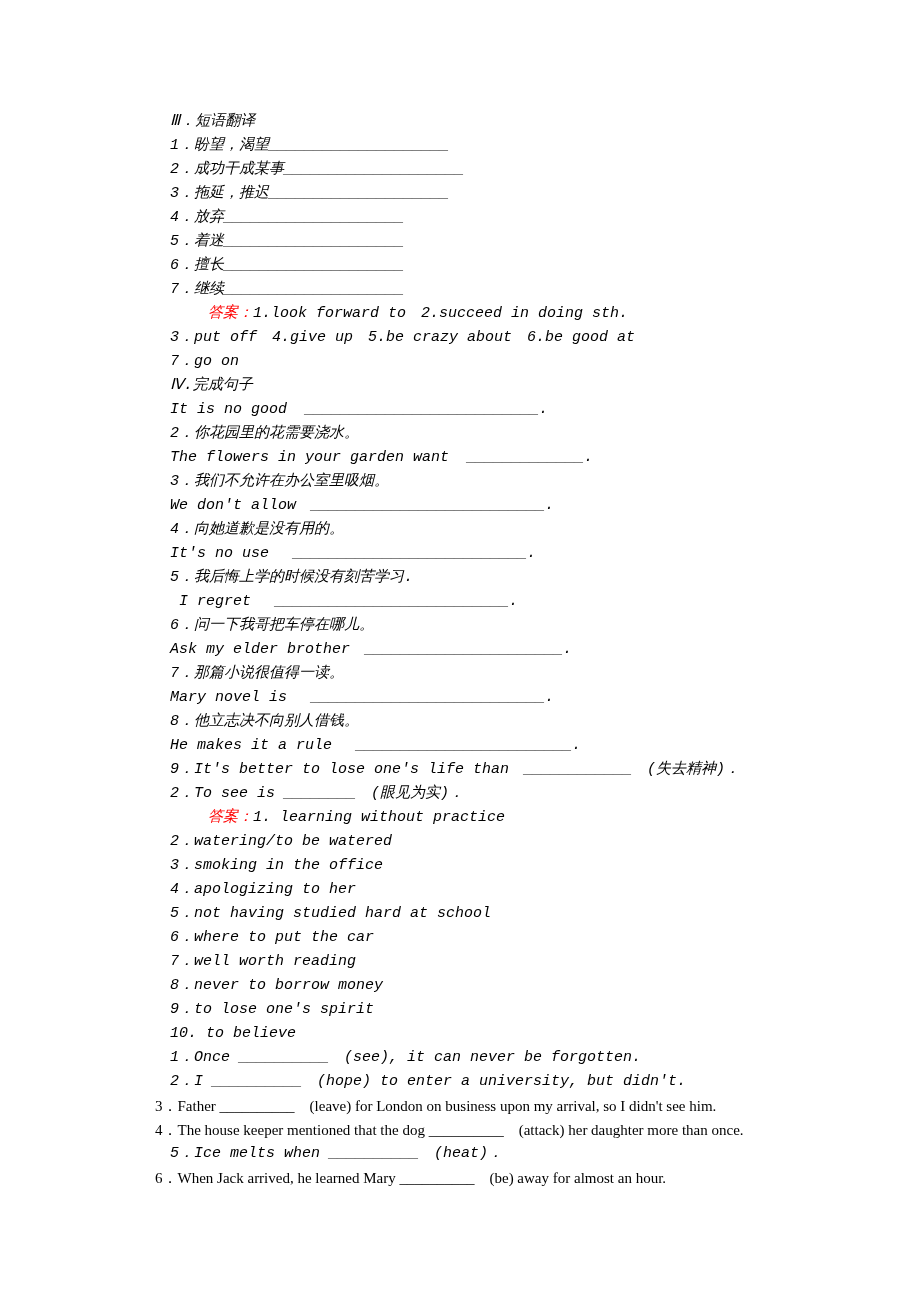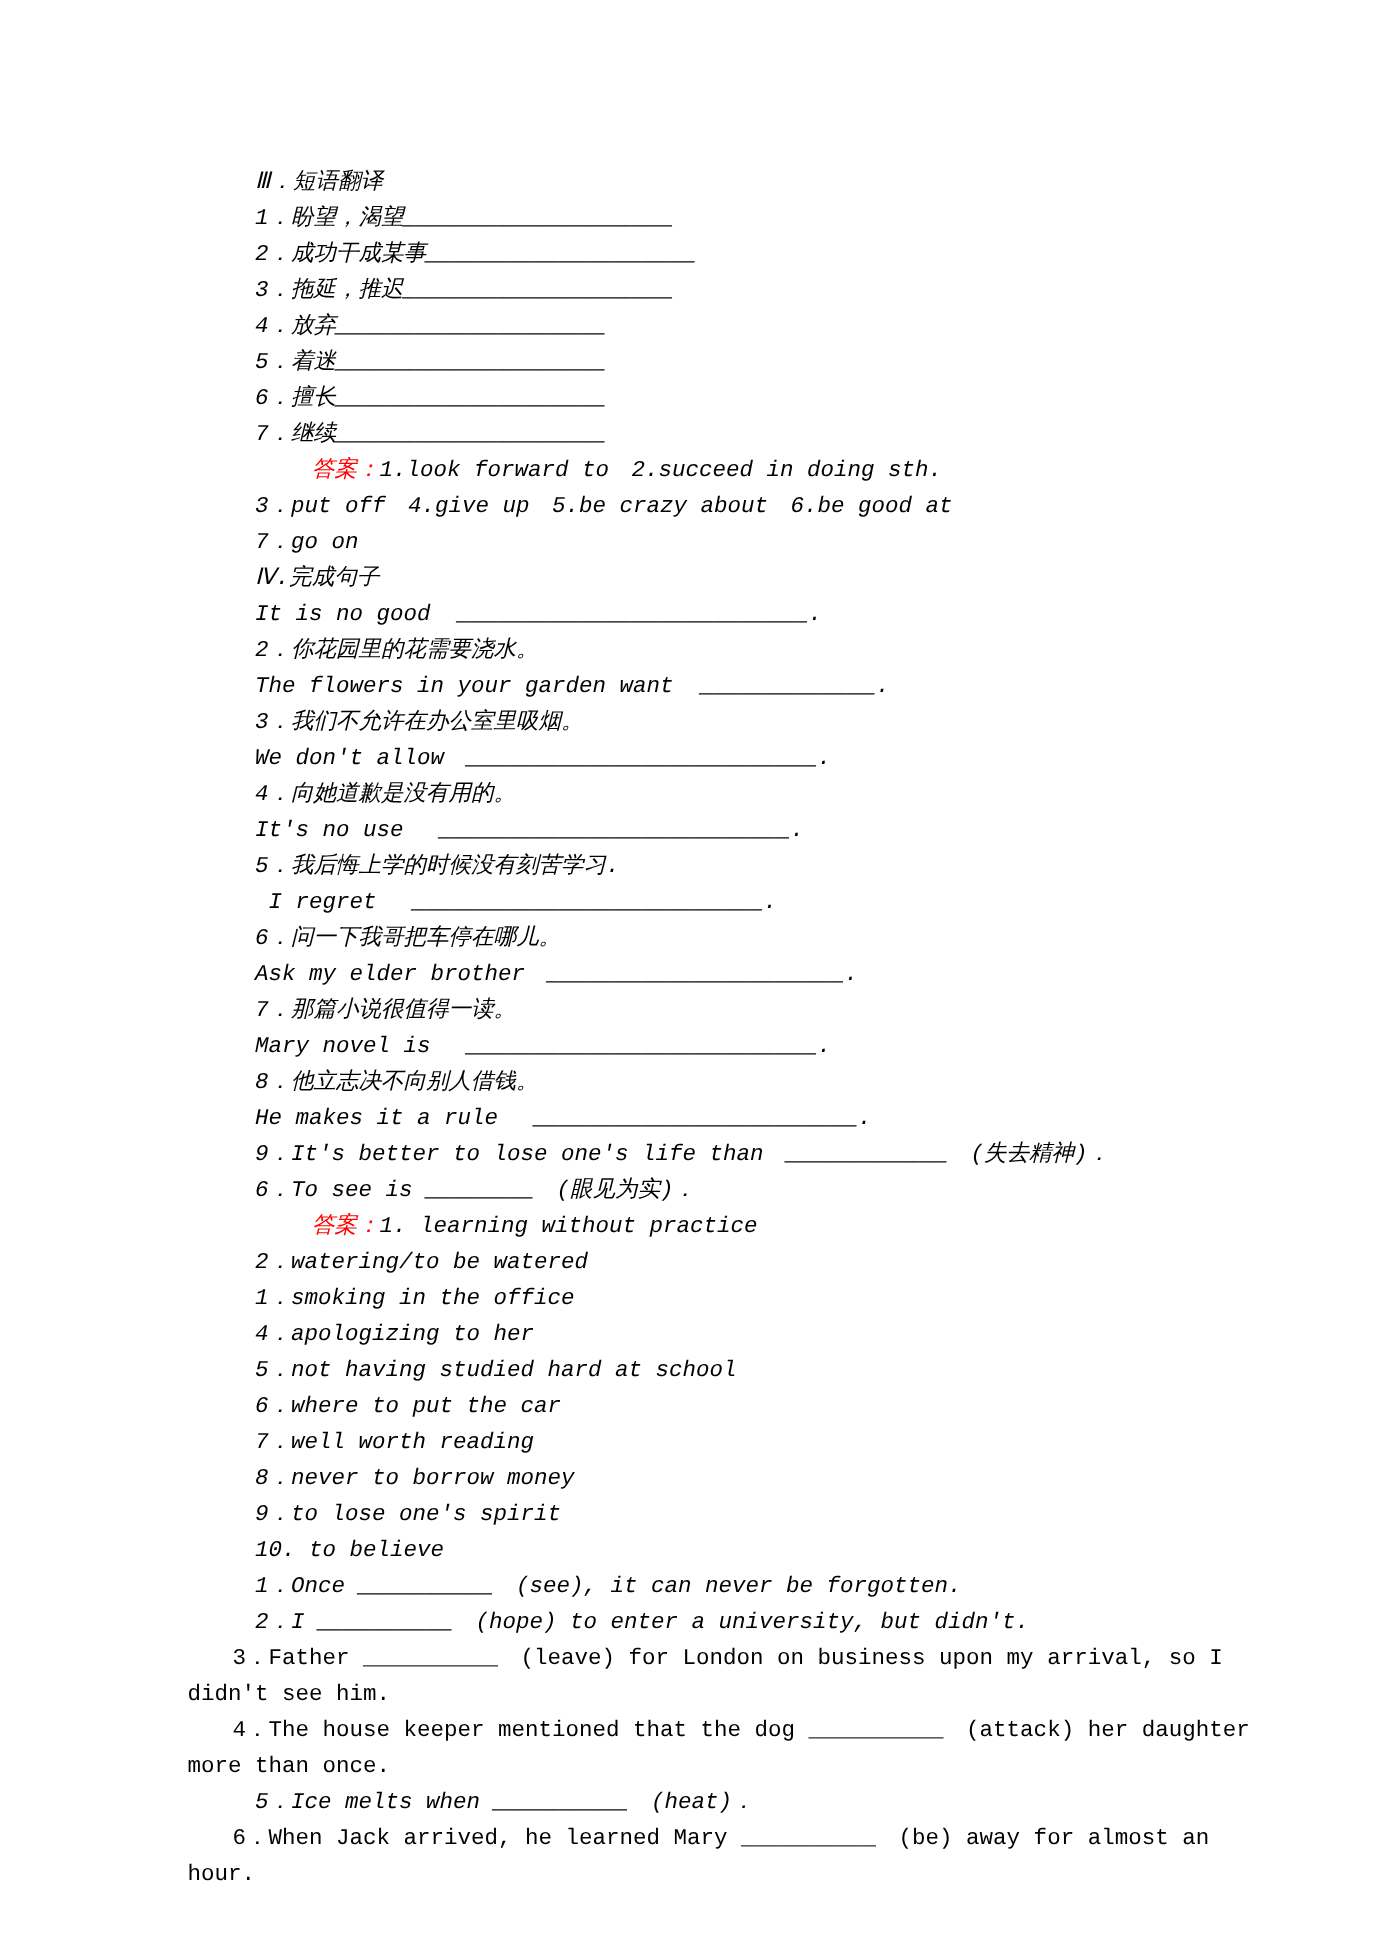--- a/index.html
+++ b/index.html
@@ -16,20 +16,21 @@
     min-height: 1302px;
     box-sizing: border-box;
     padding: 110px 80px 60px 80px;
   }
   .indent {
     padding-left: 90px;
     font-style: italic;
   }
   .no-indent {
     padding-left: 45px;
+    font-family: Liberation Serif, serif;
   }
   .red {
     color: #ff0000;
     margin-left: 38px;
   }
   .line {
     white-space: pre-wrap;
   }
 </style>
 </head>
@@ -60,25 +61,25 @@
   <div class="indent line">It's no use　 __________________________.</div>
   <div class="indent line">5．我后悔上学的时候没有刻苦学习.</div>
   <div class="indent line"> I regret　 __________________________.</div>
   <div class="indent line">6．问一下我哥把车停在哪儿。</div>
   <div class="indent line">Ask my elder brother　______________________.</div>
   <div class="indent line">7．那篇小说很值得一读。</div>
   <div class="indent line">Mary novel is　 __________________________.</div>
   <div class="indent line">8．他立志决不向别人借钱。</div>
   <div class="indent line">He makes it a rule　 ________________________.</div>
   <div class="indent line">9．It's better to lose one's life than　____________　(失去精神)．</div>
-  <div class="indent line">6．To see is ________　(眼见为实)．</div>
+  <div class="indent line">2．To see is ________　(眼见为实)．</div>
 
   <div class="indent line"><span class="red">答案：</span><span>1. learning without practice</span></div>
   <div class="indent line">2．watering/to be watered</div>
-  <div class="indent line">1．smoking in the office</div>
+  <div class="indent line">3．smoking in the office</div>
   <div class="indent line">4．apologizing to her</div>
   <div class="indent line">5．not having studied hard at school</div>
   <div class="indent line">6．where to put the car</div>
   <div class="indent line">7．well worth reading</div>
   <div class="indent line">8．never to borrow money</div>
   <div class="indent line">9．to lose one's spirit</div>
   <div class="indent line">10. to believe</div>
 
   <div class="indent line">1．Once __________　(see), it can never be forgotten.</div>
   <div class="indent line">2．I __________　(hope) to enter a university, but didn't.</div>

